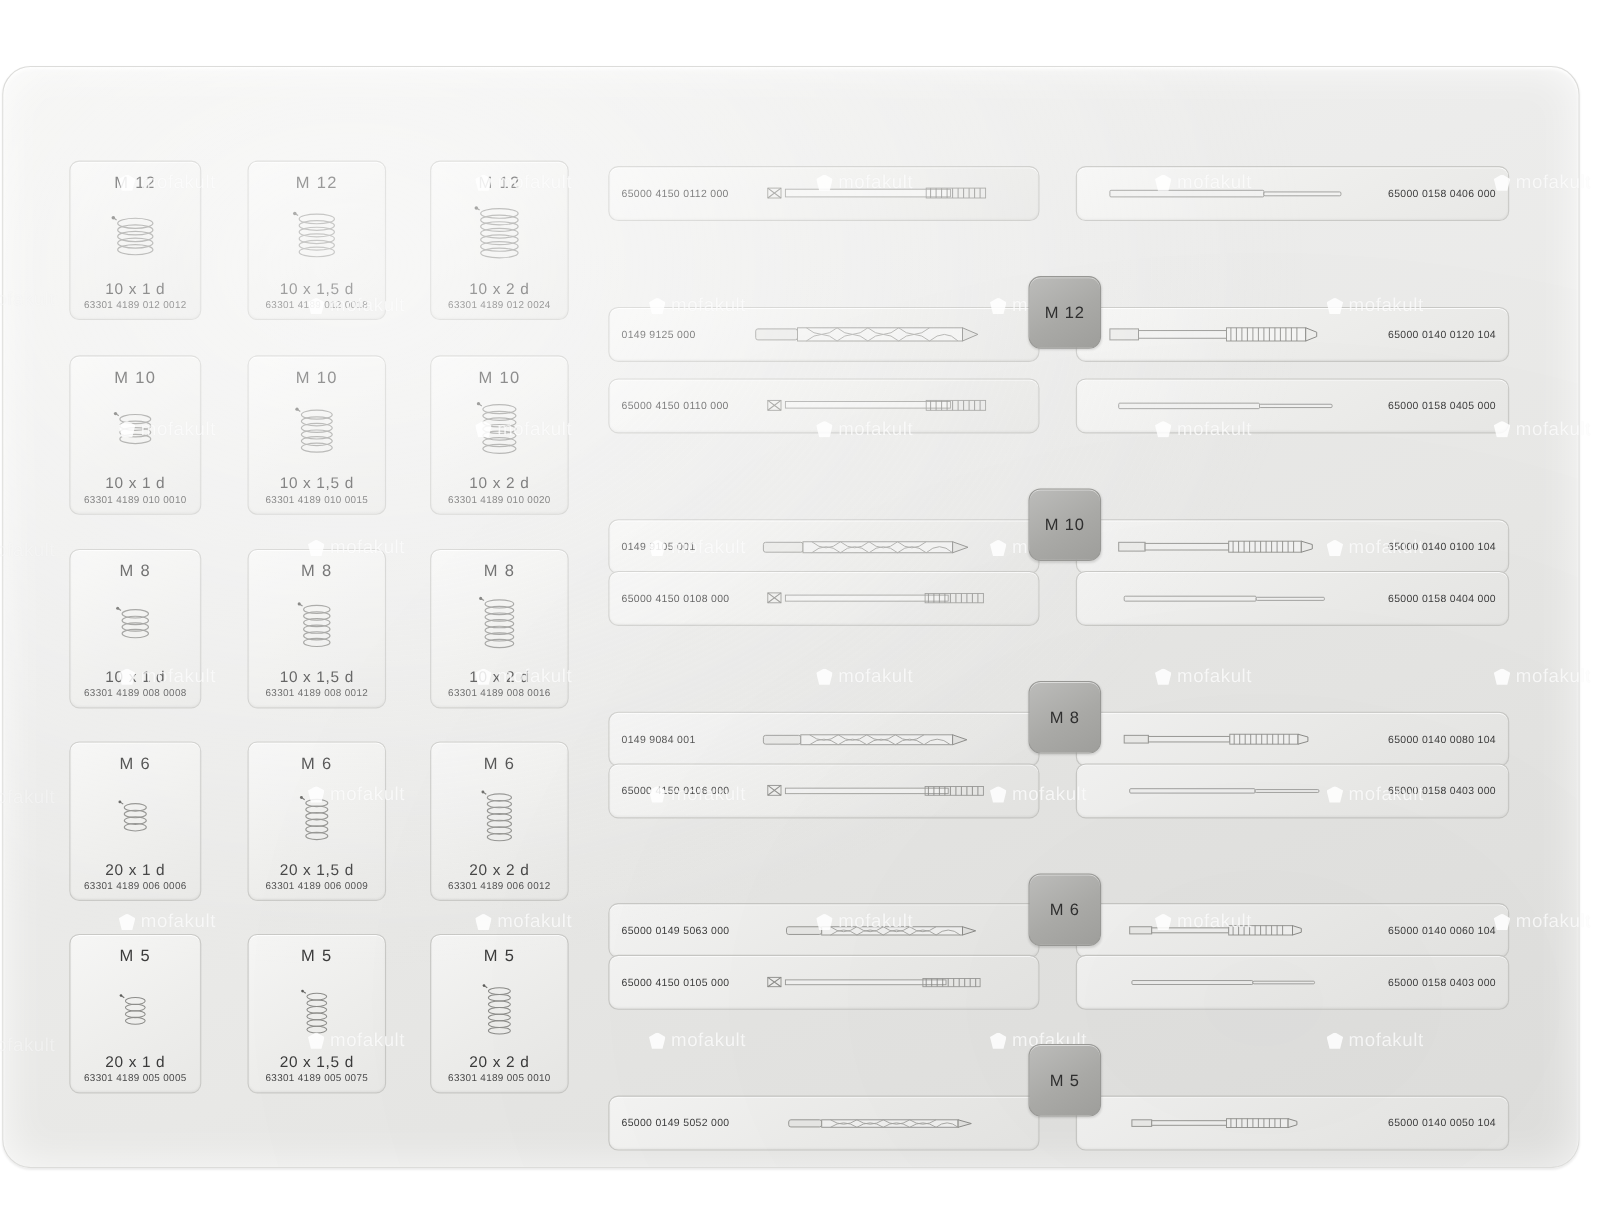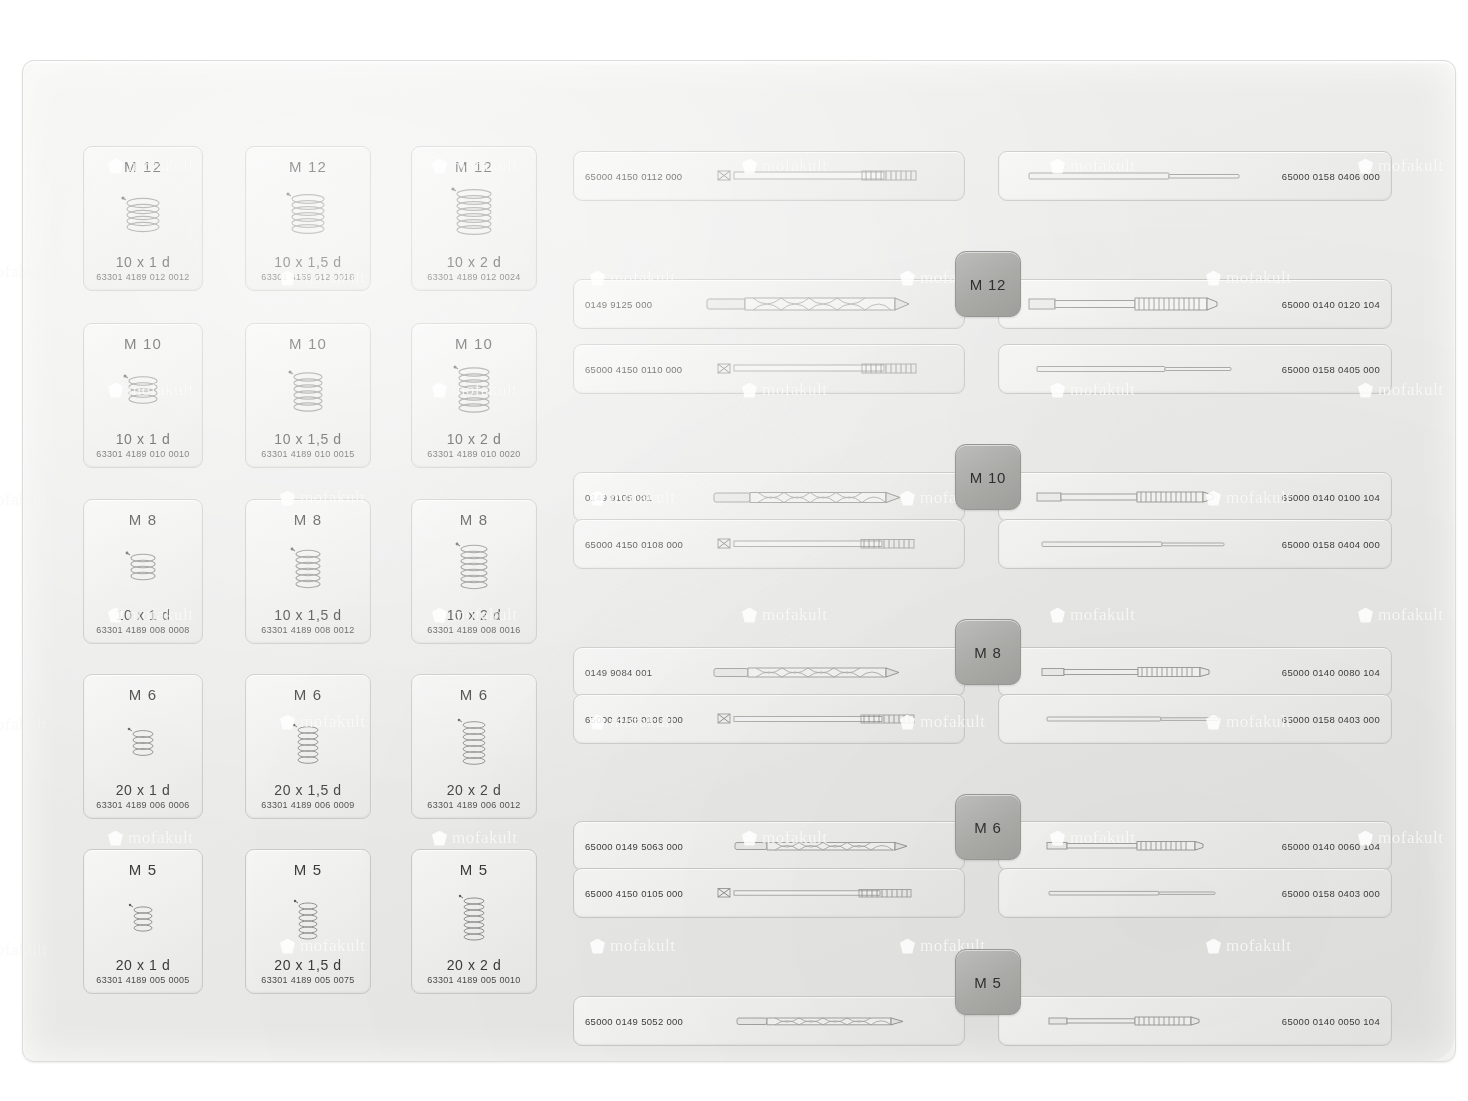--- a/index.html
+++ b/index.html
@@ -11,26 +11,26 @@
     width: 1468px;
     height: 1101px;
     font-family: "Liberation Sans", sans-serif;
     position: relative;
     overflow: hidden;
   }
 
   
   #board {
     position: absolute;
-    left: 22px;
+    left: 2px;
     top: 60px;
     width: 1432px;
     height: 1000px;
     background: linear-gradient(160deg, #f2f2f0 0%, #ececeb 35%, #e9e9e7 60%, #e3e3e1 100%);
-    border-radius: 12px;
+    border-radius: 26px;
     box-shadow: inset 0 0 40px rgba(255,255,255,0.8),
                 inset 0 2px 3px rgba(255,255,255,0.9),
                 0 1px 2px rgba(0,0,0,0.08);
     border: 1px solid #dcdcda;
   }
   #board::after{
     content:"";
     position:absolute; inset:0;
     border-radius:26px;
     background:
@@ -133,21 +133,21 @@
     letter-spacing: 0.8px;
     z-index: 5;
   }
 
   
   .wm {
     position: absolute;
     color: rgba(255,255,255,0.78);
     font-size: 17px;
     letter-spacing: 0.5px;
-    font-family: Liberation Serif, serif;
+    font-family: Liberation Sans, sans-serif;
     pointer-events: none;
     user-select: none;
     white-space: nowrap;
     display: flex;
     align-items: center;
     gap: 5px;
     text-shadow: 0 0 1px rgba(0,0,0,0.05);
   }
   .wm .mk {
     display:inline-block;

